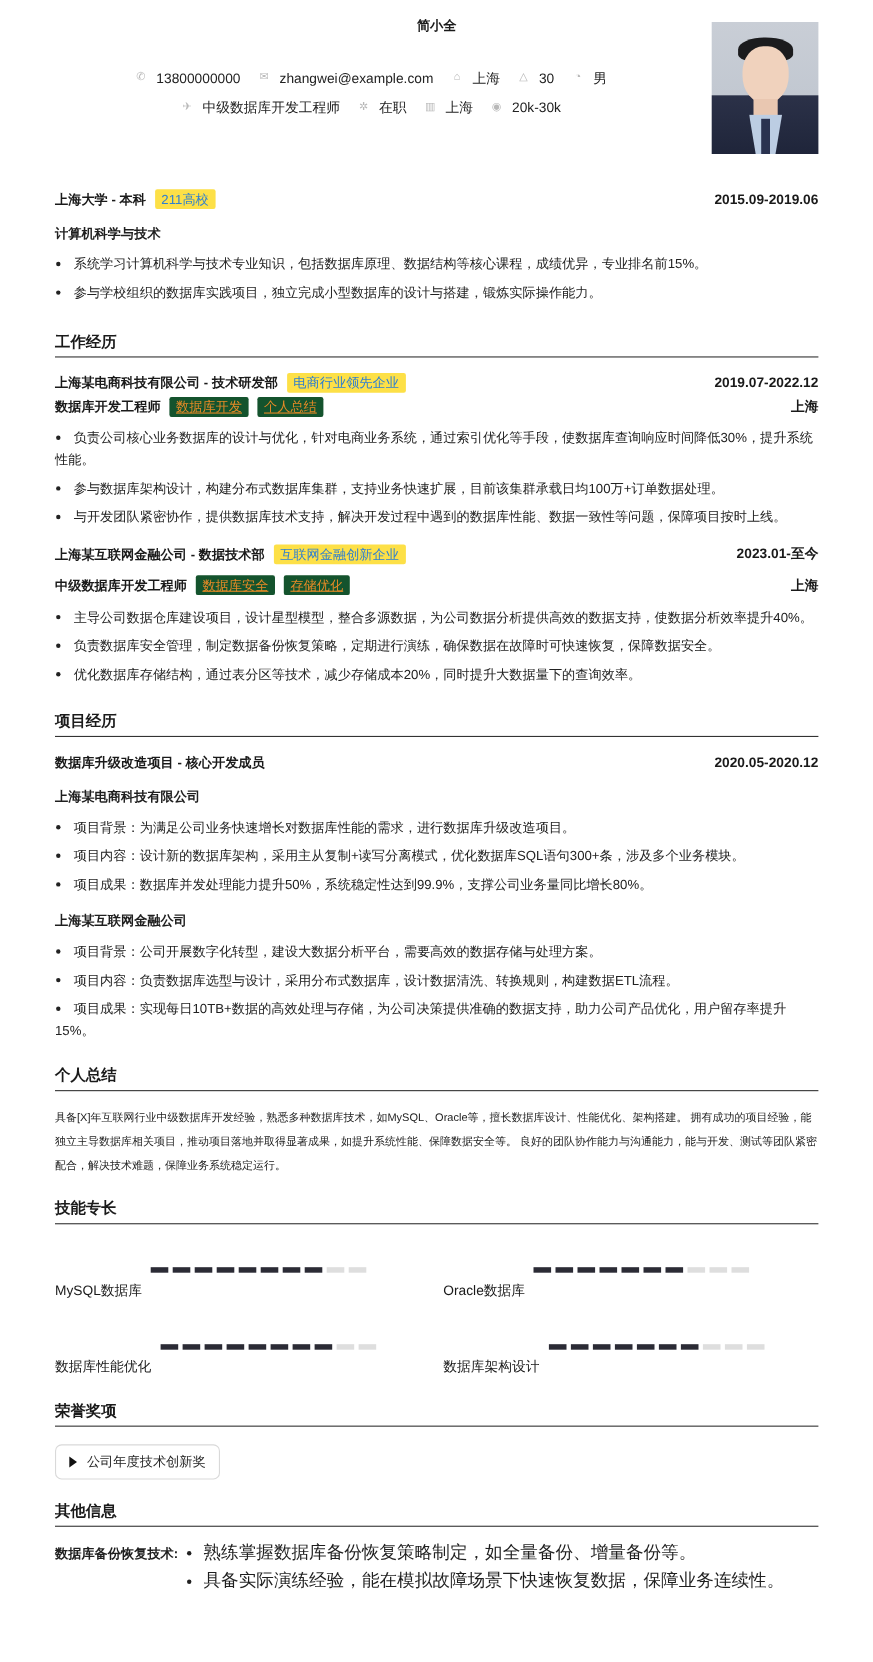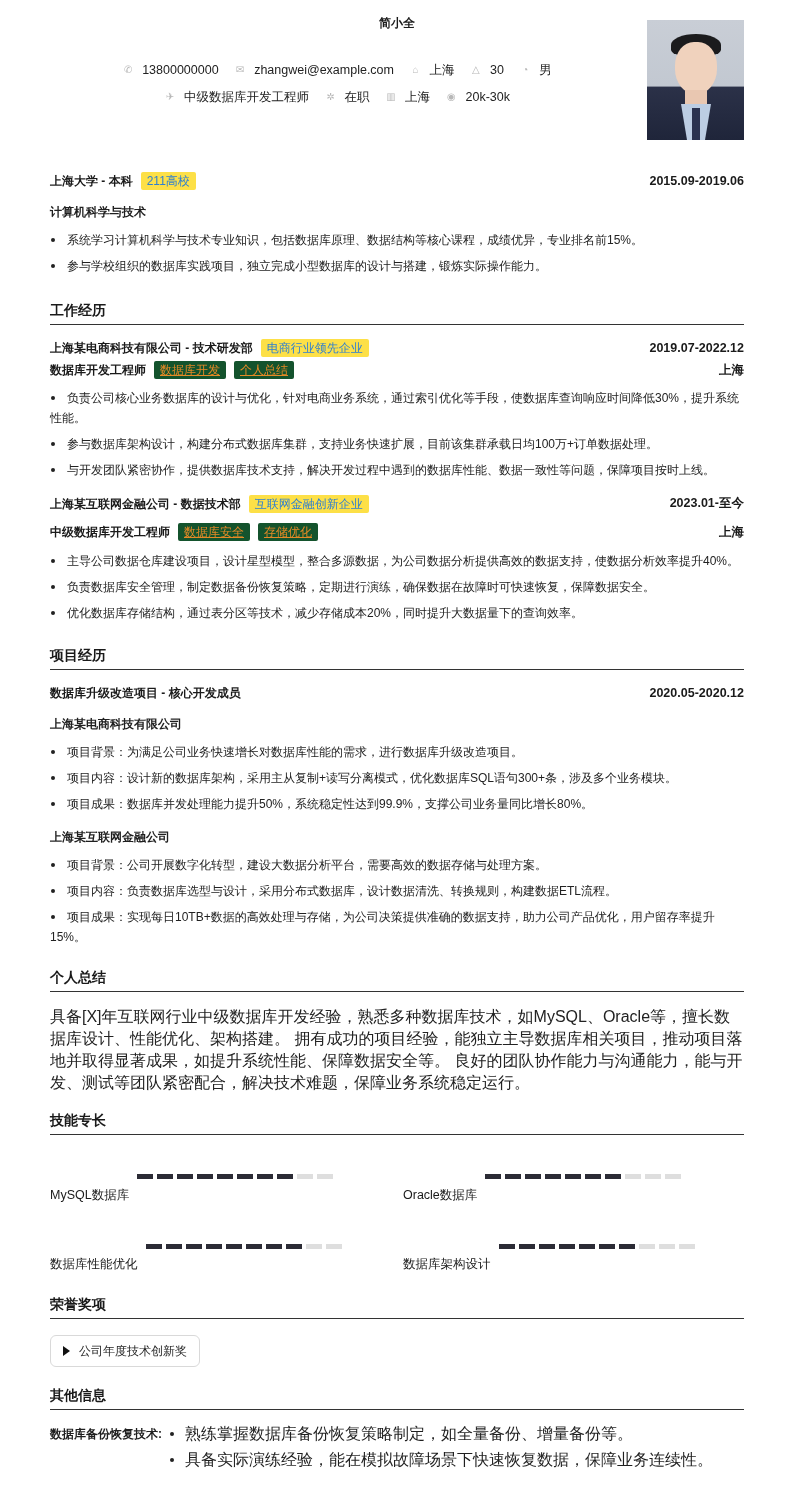--- a/index.html
+++ b/index.html
@@ -42,21 +42,21 @@
   .tag.orange { background: #14532d; color: #e58a26; text-decoration: underline; }
   .sub-line { margin-top: 12px; font-weight: bold; }
   .bullets { list-style: none; margin-top: 9px; }
   .bullets li { position: relative; padding-left: 17px; font-size: 12px; line-height: 20px; margin-bottom: 6px; color: #222; }
   .bullets li::before { content: ""; position: absolute; left: 1px; top: 8px; width: 4px; height: 4px; border-radius: 50%; background: #222; }
   .bullets li.wrap { padding-left: 0; text-indent: 17px; }
   .bullets li.wrap::before { left: 1px; }
   .entry { margin-bottom: 14px; }
   .entry + .entry { margin-top: 4px; }
 
-  .summary { font-size: 16px; line-height: 22px; color: #222; }
+  .summary { font-size: 10px; line-height: 22px; color: #222; }
 
   .skills { display: grid; grid-template-columns: 353px 340px; row-gap: 14px; margin-top: 2px; }
   .skill { display: flex; align-items: center; font-size: 12.5px; color: #1a1a1a; }
   .skill .label { margin-right: 8px; margin-top: 37px; }
   .bar { display: flex; gap: 4px; }
   .seg { width: 16px; height: 5px; background: #2b2b35; }
   .seg.off { background: #dedede; }
 
   .award { display: inline-flex; align-items: center; border: 1px solid #d9d9d9; border-radius: 6px; padding: 6px 12px 6px 12px; font-size: 12px; margin-top: 2px; }
   .award .tri { display: inline-block; width: 0; height: 0; border-top: 5px solid transparent; border-bottom: 5px solid transparent; border-left: 7px solid #111; margin-right: 9px; }

